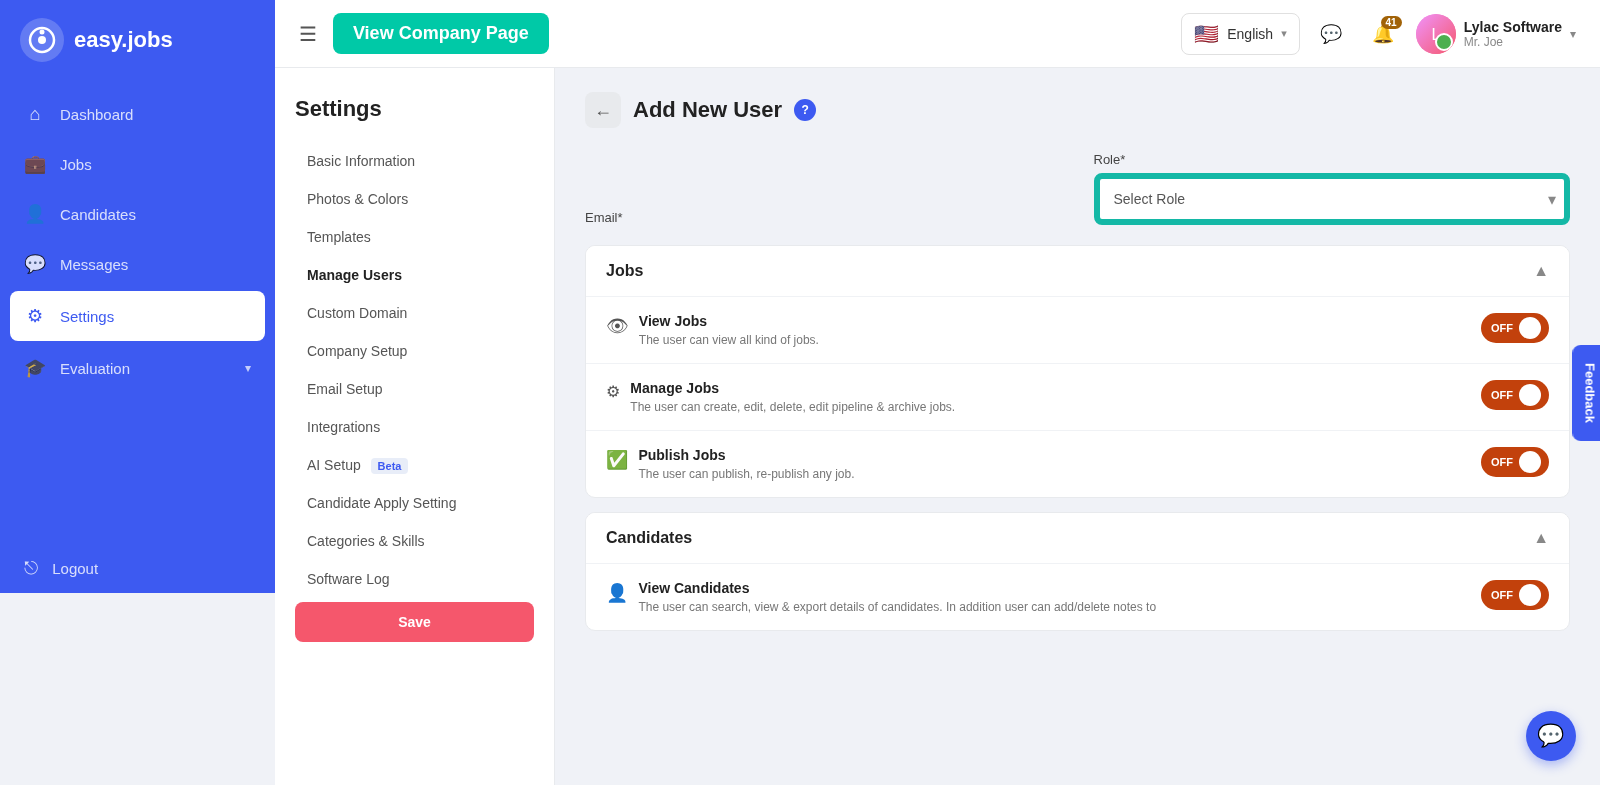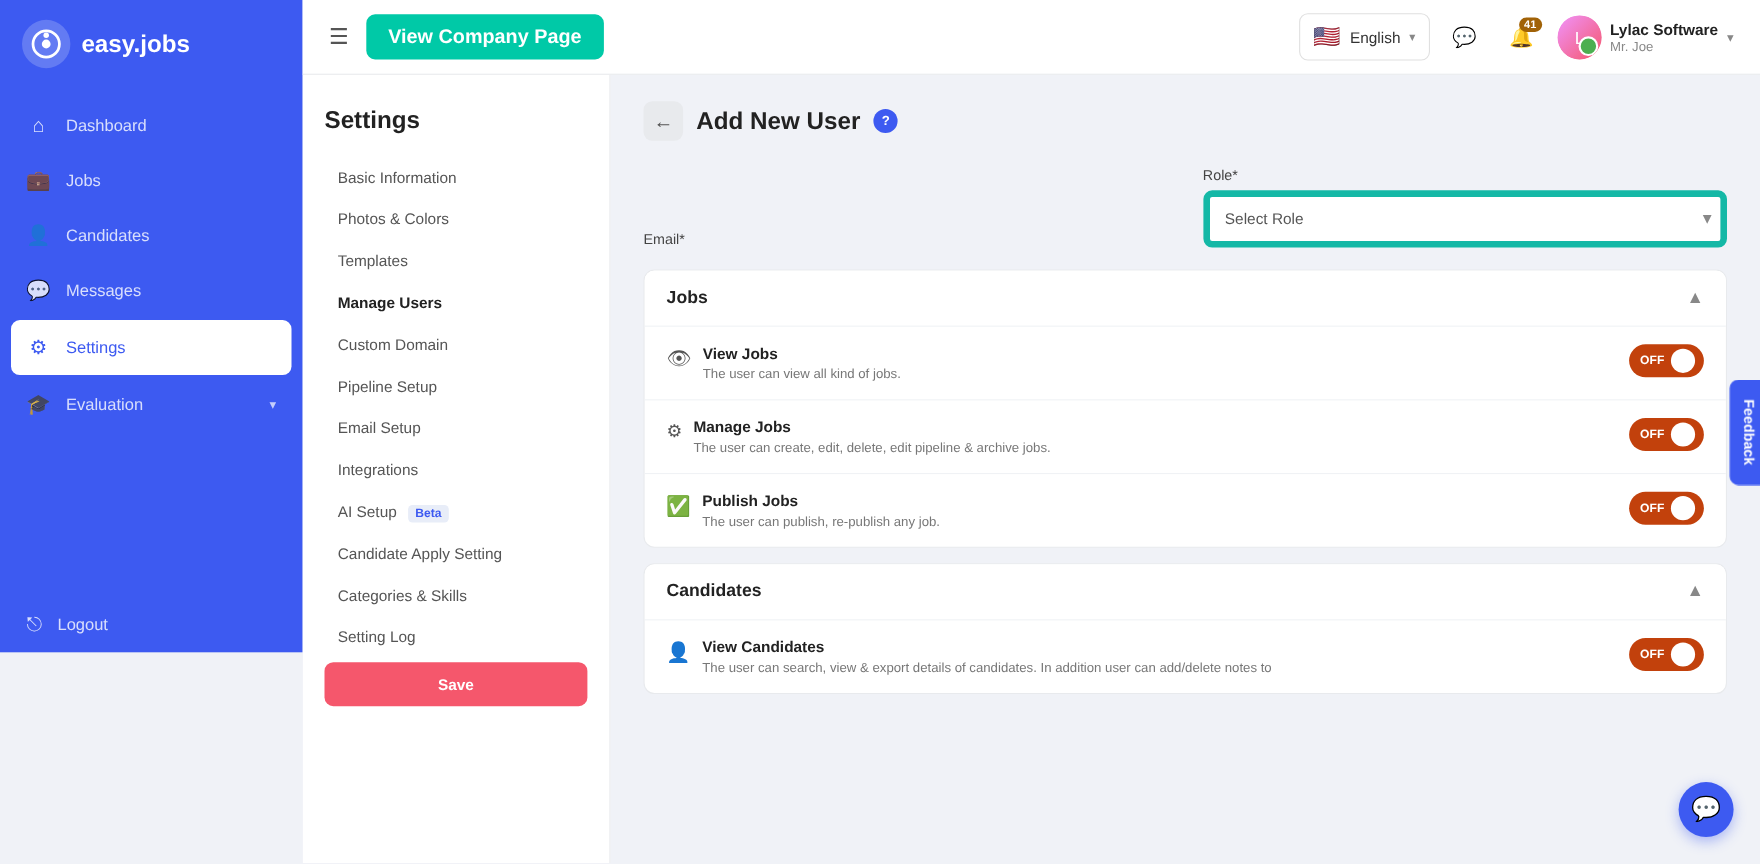--- a/index.html
+++ b/index.html
@@ -455,30 +455,30 @@
 
   <div class="content-area">
 
     <div class="settings-sidebar">
       <div class="settings-title">Settings</div>
       <a class="settings-menu-item">Basic Information</a>
       <a class="settings-menu-item">Photos &amp; Colors</a>
       <a class="settings-menu-item">Templates</a>
       <a class="settings-menu-item active">Manage Users</a>
       <a class="settings-menu-item">Custom Domain</a>
-      <a class="settings-menu-item">Pipeline Setup</a>
+      <a class="settings-menu-item">Company Setup</a>
       <a class="settings-menu-item">Email Setup</a>
       <a class="settings-menu-item">Integrations</a>
       <a class="settings-menu-item">
         <span>AI Setup</span>
         <span class="beta-badge">Beta</span>
       </a>
       <a class="settings-menu-item">Candidate Apply Setting</a>
       <a class="settings-menu-item">Categories &amp; Skills</a>
-      <a class="settings-menu-item">Setting Log</a>
+      <a class="settings-menu-item">Software Log</a>
       <div style="margin-top:4px;">
         <button style="width:100%;background:#f5576c;color:white;border:none;border-radius:8px;padding:12px;font-size:14px;font-weight:600;cursor:pointer;">Save</button>
       </div>
     </div>
 
     <div class="page-content">
       <div class="page-header">
         <button class="back-btn">←</button>
         <h1 class="page-title">Add New User</h1>
         <div class="help-icon">?</div>

